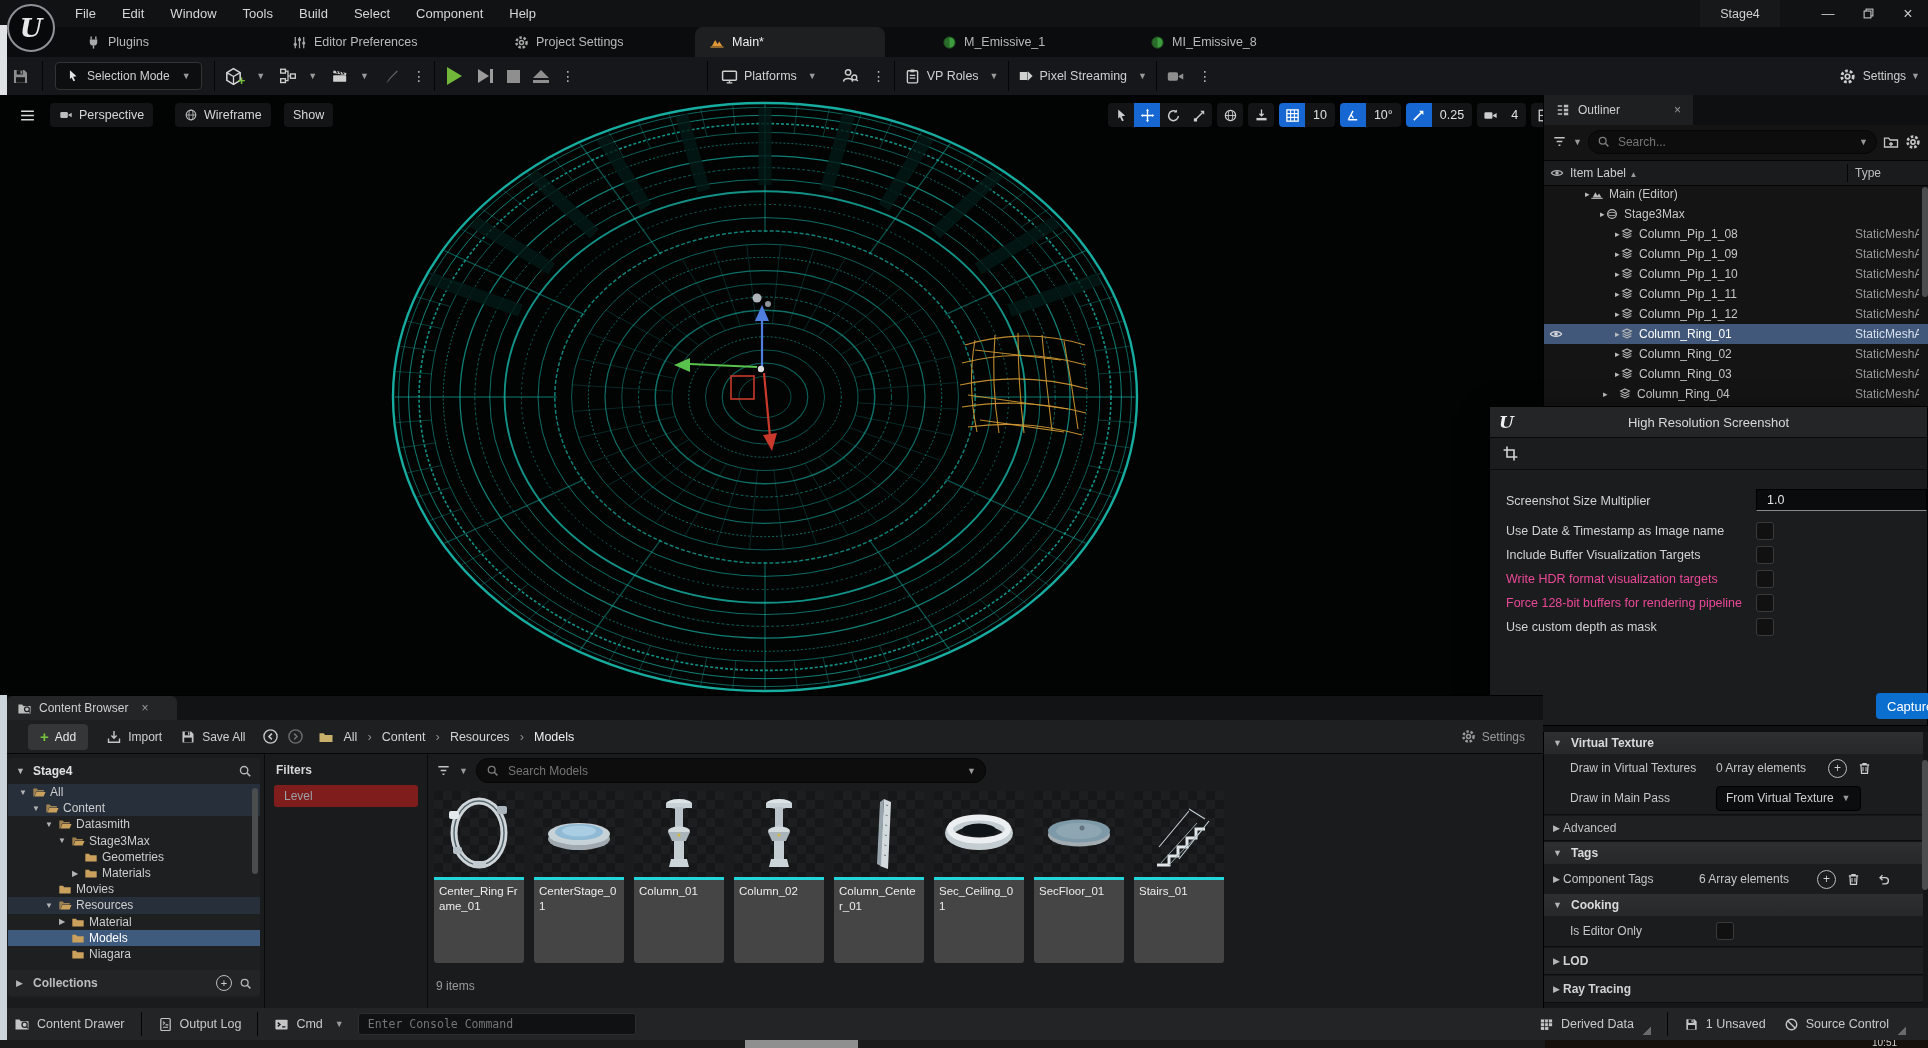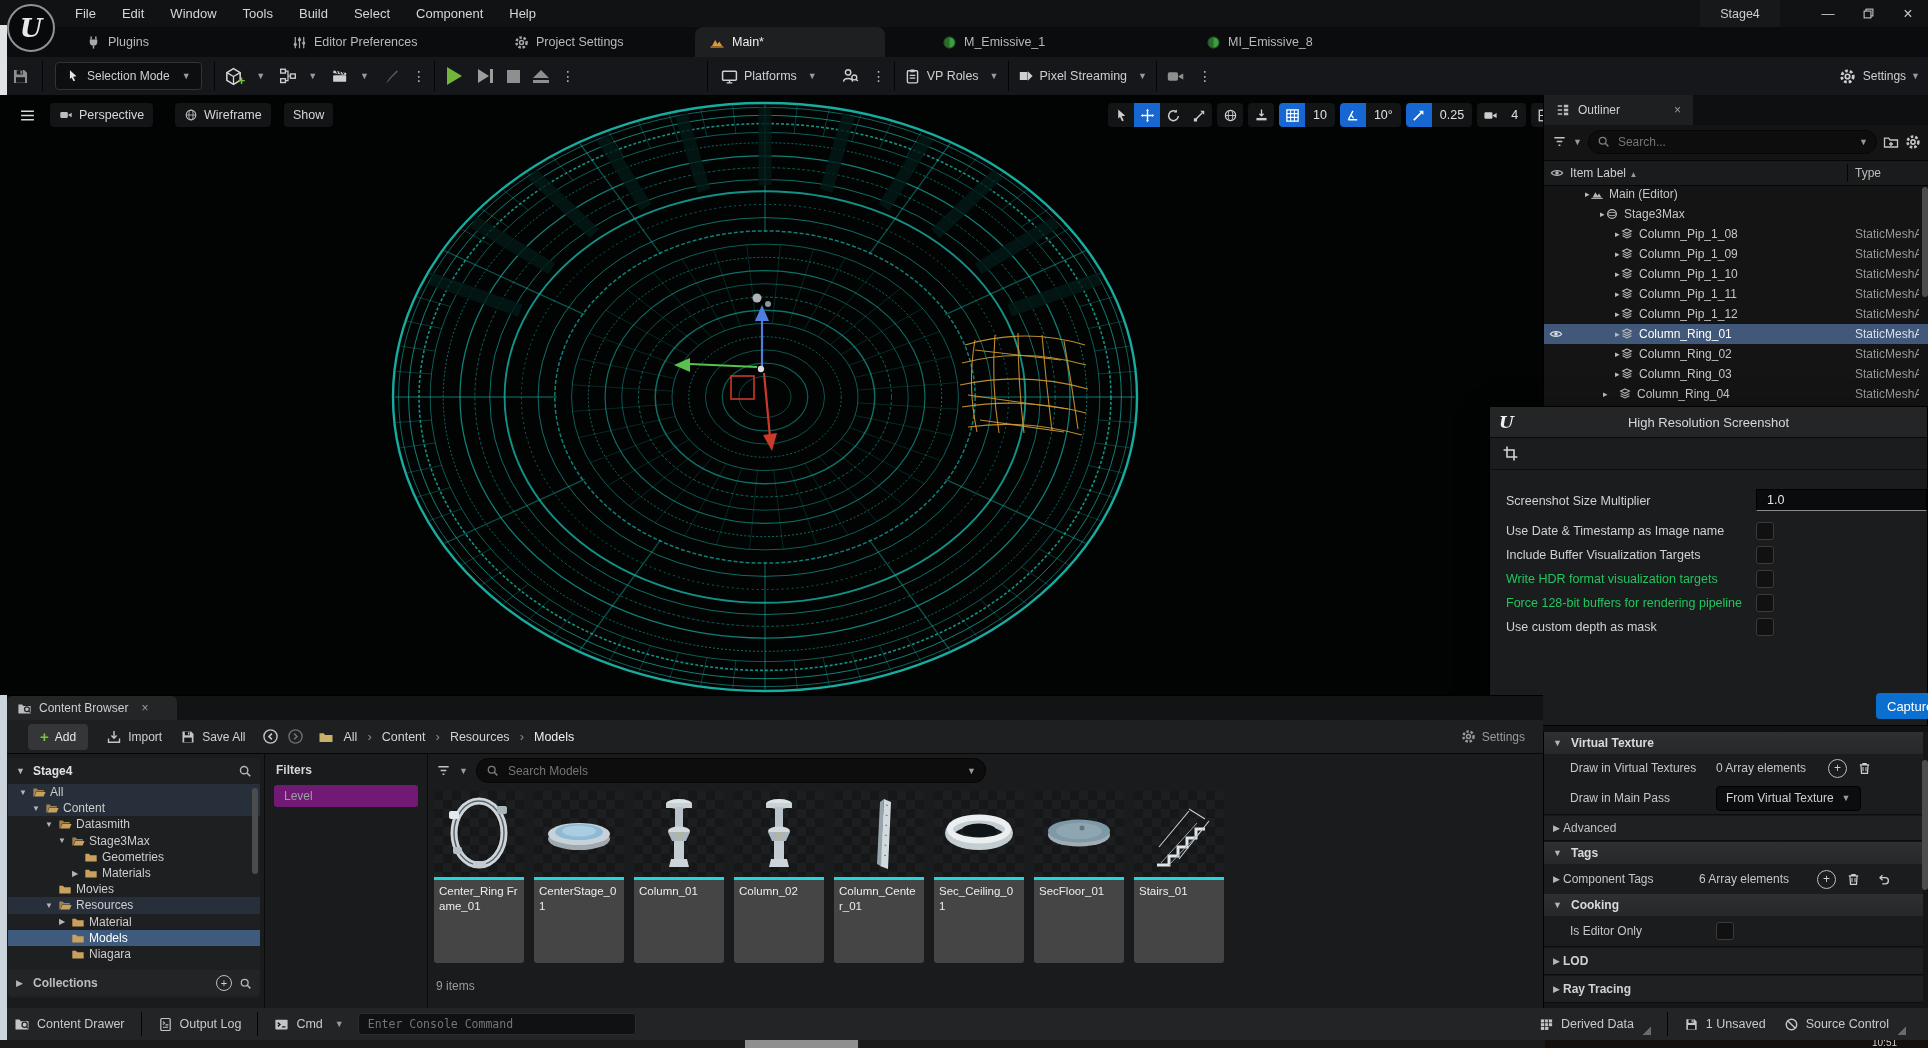--- a/index.html
+++ b/index.html
@@ -50,21 +50,21 @@
   .ol-row[data-eye] .ol-eye{display:flex;}
   .ol-row.selected{background:#41587a;color:#fff;}
   .ol-row .ol-type{position:absolute;left:311px;width:64px;overflow:hidden;white-space:nowrap;color:#989898;}
   .ol-row.selected .ol-type{color:#d7e1ef;}
   .ol-exp{width:0;font-size:9px;color:#bdbdbd;}
   .ol-row[data-exp="closed"] .ol-exp{width:10px;margin-left:-12px;}
   
   #hrs{left:1489px;top:406px;width:439px;height:320px;background:#1b1c1e;border:1px solid #000;box-sizing:border-box;box-shadow:0 8px 24px rgba(0,0,0,.6);}
   .hrs-row{position:absolute;left:0;width:439px;height:24px;display:flex;align-items:center;}
   .hrs-label{margin-left:16px;width:245px;font-size:12.5px;color:#d2d2d2;}
-  .hrs-row.disabled .hrs-label{color:#22c55e;}
+  .hrs-row.disabled .hrs-label{color:#ec4899;}
   
   #details{left:1543px;top:732px;width:385px;height:276px;background:#151617;border-left:1px solid #000;overflow:hidden;}
   .d-head{position:absolute;left:0;width:379px;display:flex;align-items:center;gap:8px;background:linear-gradient(#2e2f31,#272829);border-bottom:1px solid #0a0a0a;font-weight:bold;color:#dadada;}
   .d-row{position:absolute;left:0;width:379px;display:flex;align-items:center;background:#1b1c1d;border-bottom:1px solid #0d0d0d;}
   .d-label{margin-left:26px;width:146px;color:#c6c6c6;}
   .tri{font-size:9px;color:#b5b5b5;width:10px;margin-left:9px;}
   .d-circle{width:17px;height:17px;border-radius:50%;border:1.4px solid #bdbdbd;color:#cfcfcf;display:flex;align-items:center;justify-content:center;font-size:12px;line-height:1;}
   
   #cb{left:0;top:695px;width:1543px;height:313px;background:#1a1b1c;border-top:1px solid #000;overflow:hidden;}
   #cb-tabstrip{left:0;top:0;width:1543px;height:24px;background:#121314;}
@@ -347,21 +347,21 @@
     <span>Main*</span>
   </div>
   <div class="abs doc-tab" style="left:928px">
     <span class="ic">
         <svg class="i" width="15" height="15">
           <use href="#i-matsphere"></use>
         </svg>
       </span>
     <span>M_Emissive_1</span>
   </div>
-  <div class="abs doc-tab" style="left:1192px">
+  <div class="abs doc-tab" style="left:1136px">
     <span class="ic">
         <svg class="i" width="15" height="15">
           <use href="#i-matsphere"></use>
         </svg>
       </span>
     <span>MI_Emissive_8</span>
   </div>
 </div>
 
 <div class="abs" id="toolbar">
@@ -1258,21 +1258,21 @@
           <svg class="i" width="13" height="13">
             <use href="#i-search"></use>
           </svg>
         </span>
     </div>
   </div>
   <div class="abs" style="left:264px;top:58px;width:1px;height:255px;background:#0a0a0a"></div>
 
   <div class="abs" style="left:266px;top:58px;width:160px;height:255px">
     <div style="padding:9px 10px 6px;font-weight:bold;color:#d6d6d6">Filters</div>
-    <div style="margin:2px 8px;height:22px;background:#701a75;border-radius:3px;display:flex;align-items:center;padding:0 10px;color:#9aa0a4">Level</div>
+    <div style="margin:2px 8px;height:22px;background:#7f1d1d;border-radius:3px;display:flex;align-items:center;padding:0 10px;color:#9aa0a4">Level</div>
   </div>
   <div class="abs" style="left:427px;top:58px;width:1px;height:255px;background:#0a0a0a"></div>
 
   <div class="abs r" style="left:436px;top:62px;gap:8px">
     <span class="ic" style="color:#c5c5c5">
         <svg class="i" width="15" height="15">
           <use href="#i-funnel"></use>
         </svg>
       </span>
     <span class="chev" style="margin:0">▼</span>

